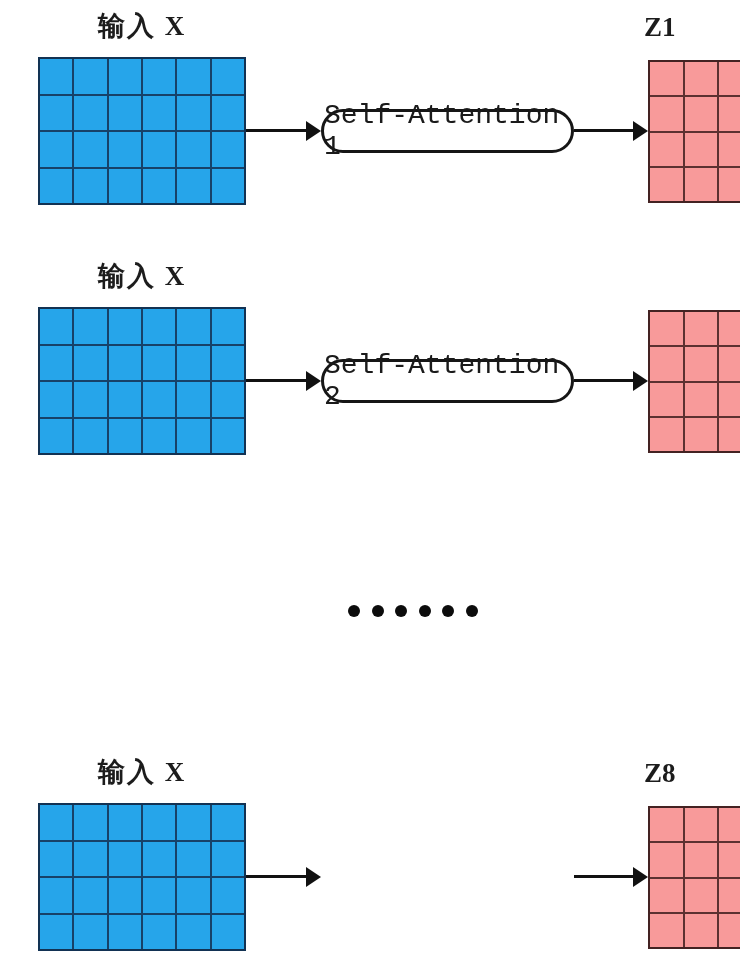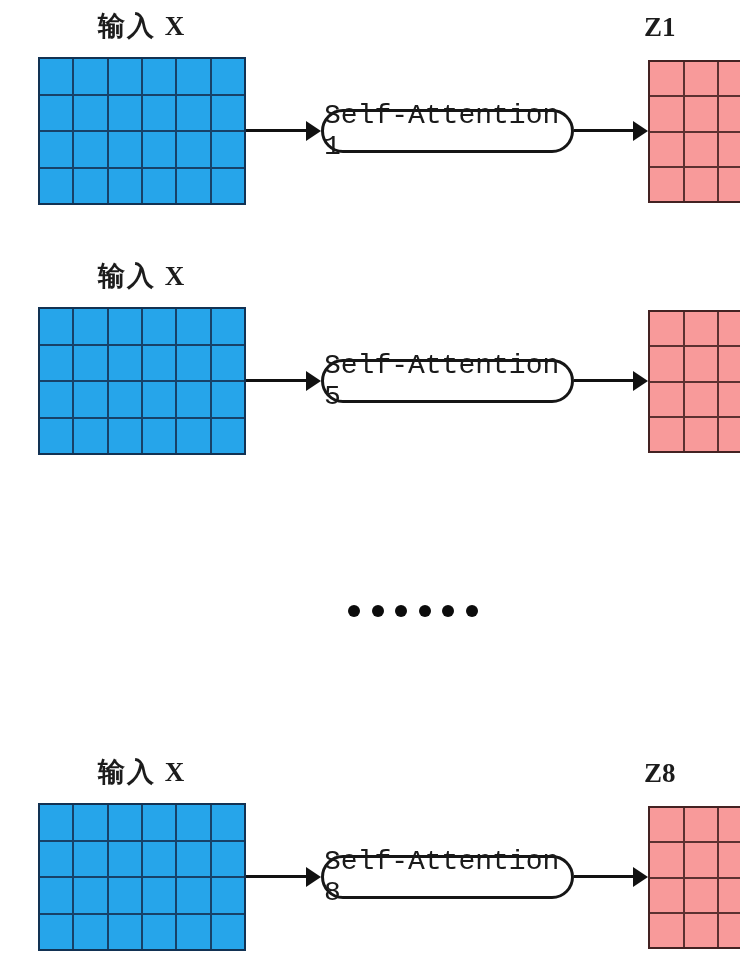--- a/index.html
+++ b/index.html
@@ -163,21 +163,21 @@
         <div class="cell"></div>
         <div class="cell"></div>
         <div class="cell"></div>
         <div class="cell"></div>
         <div class="cell"></div>
         <div class="cell"></div>
         <div class="cell"></div>
       </div>
     <div class="arrow-line in"></div>
     <div class="arrow-head in"></div>
-    <div class="pill">Self-Attention 5</div>
+    <div class="pill">Self-Attention 2</div>
     <div class="arrow-line out"></div>
     <div class="arrow-head out"></div>
     <div class="matrix output" style="grid-template-columns: repeat(3, 1fr);">
         <div class="cell"></div>
         <div class="cell"></div>
         <div class="cell"></div>
         <div class="cell"></div>
         <div class="cell"></div>
         <div class="cell"></div>
         <div class="cell"></div>
@@ -221,21 +221,20 @@
         <div class="cell"></div>
         <div class="cell"></div>
         <div class="cell"></div>
         <div class="cell"></div>
         <div class="cell"></div>
         <div class="cell"></div>
         <div class="cell"></div>
       </div>
     <div class="arrow-line in"></div>
     <div class="arrow-head in"></div>
-    <div class="pill">Self-Attention 8</div>
     <div class="arrow-line out"></div>
     <div class="arrow-head out"></div>
     <div class="output-label">Z8</div>
     <div class="matrix output" style="grid-template-columns: repeat(3, 1fr);">
         <div class="cell"></div>
         <div class="cell"></div>
         <div class="cell"></div>
         <div class="cell"></div>
         <div class="cell"></div>
         <div class="cell"></div>

